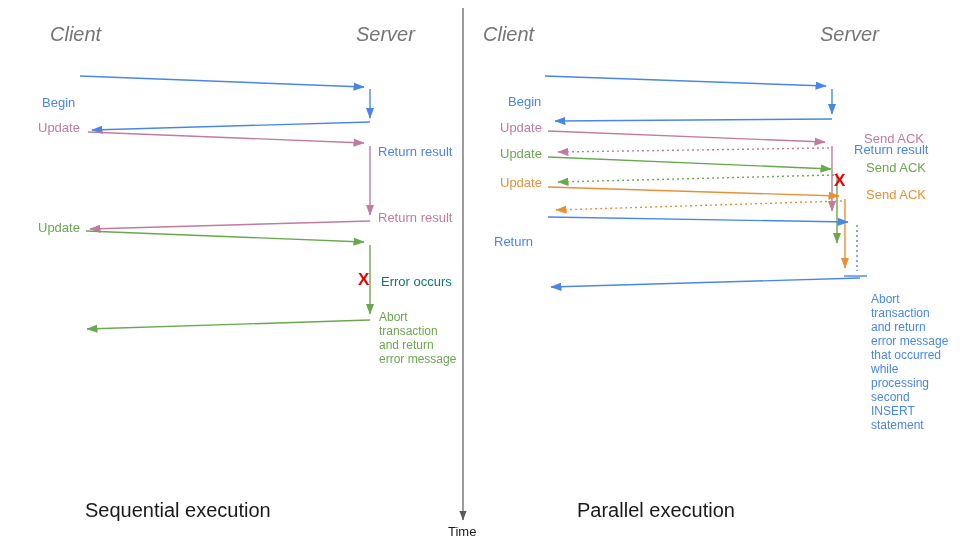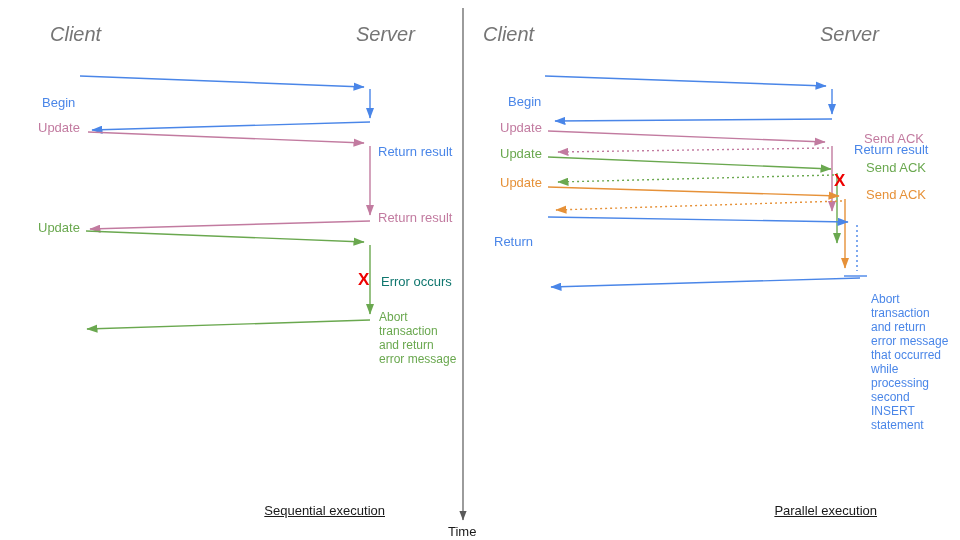--- a/index.html
+++ b/index.html
@@ -9,21 +9,21 @@
   }
   .lbl{position:absolute;font-size:13px;line-height:15px;white-space:nowrap;}
   .hdr{font-style:italic;color:#757575;font-size:20px;}
   .blue{color:#4a86e8;margin-top:32px;}
   .pink{color:#c27ba0;}
   .green{color:#6aa84f;}
   .orange{color:#e69138;}
   .red{color:#0f766e;}
   .xmark{font-weight:bold;font-size:17px;color:#ee0000;line-height:17px;}
   .multiline{white-space:pre-line;font-size:12px;line-height:14px;}
-  .title{font-size:13px;color:#1a1a1a;text-align:right;width:300px;text-decoration:underline;}
+  .title{font-size:20px;color:#1a1a1a;text-align:left;width:300px;}
   .timelbl{color:#1a1a1a;font-size:13px;}
   svg{position:absolute;left:0;top:0;}
   svg *{vector-effect:non-scaling-stroke;}
 </style>
 </head>
 <body>
 
 <div class="stage">
 
   <svg width="960" height="540" viewBox="0 0 960 540">

